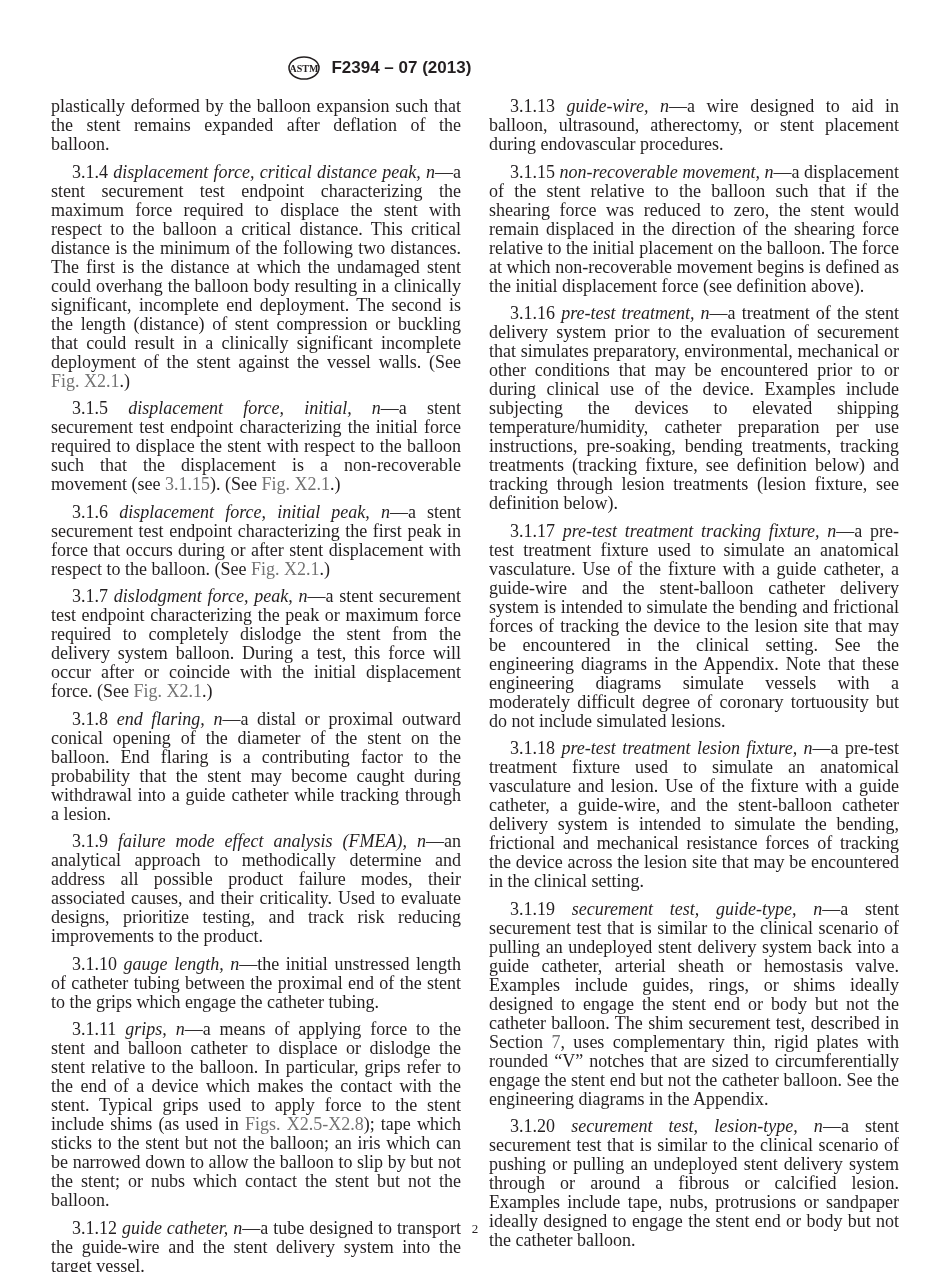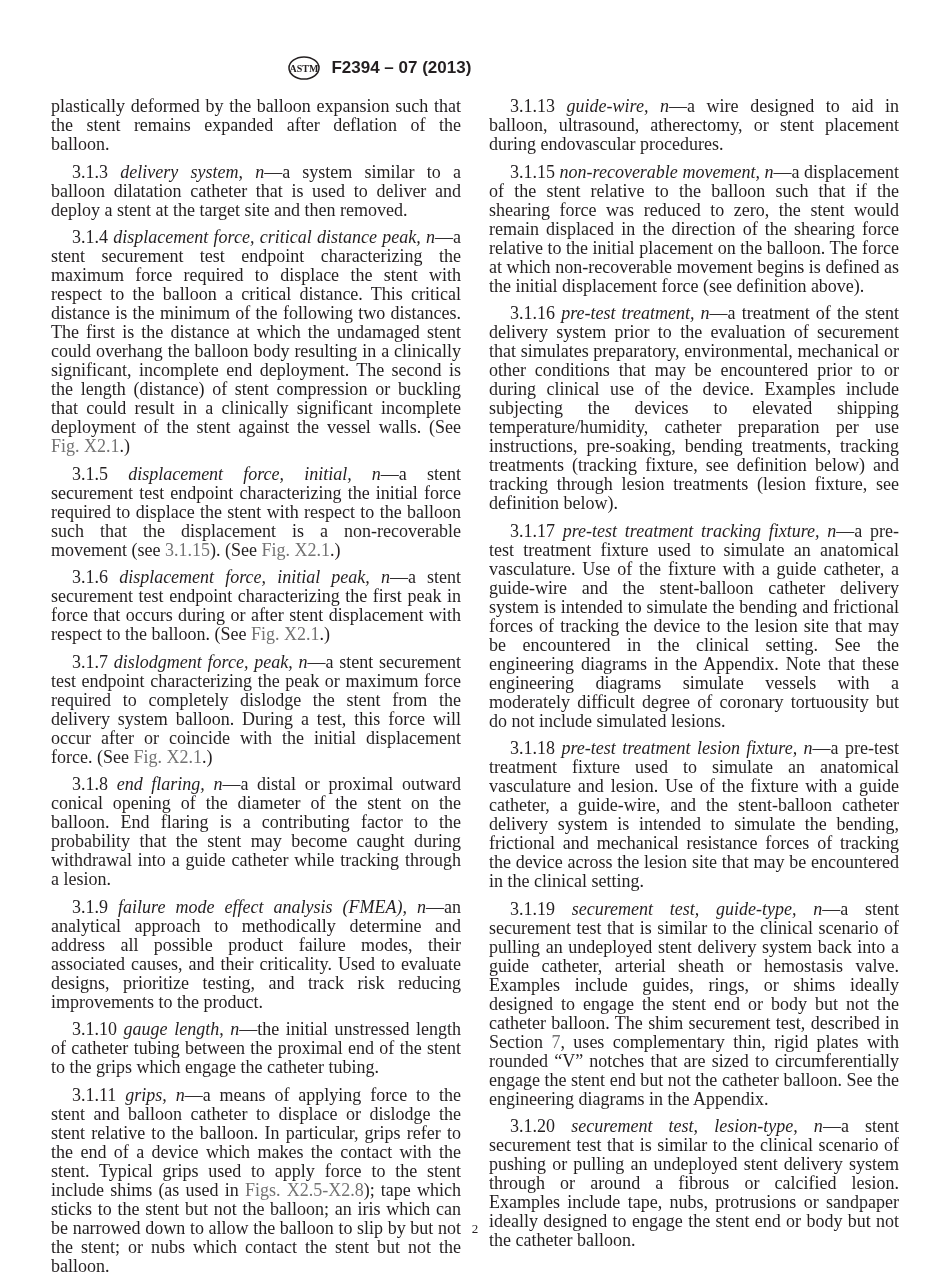--- a/index.html
+++ b/index.html
@@ -25,21 +25,20 @@
   <svg class="logo" viewBox="0 0 34 24">
     <ellipse cx="17" cy="12" rx="15" ry="11" fill="none" stroke="#231f20" stroke-width="1.5"></ellipse>
     <text x="17" y="16" text-anchor="middle" font-size="10" font-family="Liberation Serif, serif" font-weight="bold" fill="#231f20">ASTM</text>
   </svg>
   <span class="title">F2394 – 07 (2013)</span>
 </div>
 
 <div class="col left">
   <p>plastically deformed by the balloon expansion such that the stent remains expanded after deflation of the balloon.</p>
   <div id="left-paras">
-      <p class="para"><span>3.1.3</span> <span class="term">delivery system, n</span><span>—a system similar to a balloon dilatation catheter that is used to deliver and deploy a stent at the target site and then removed.</span></p>
       <p class="para"><span>3.1.4</span> <span class="term">displacement force, critical distance peak, n</span><span>—a stent securement test endpoint characterizing the maximum force required to displace the stent with respect to the balloon a critical distance. This critical distance is the minimum of the following two distances. The first is the distance at which the undamaged stent could overhang the balloon body resulting in a clinically significant, incomplete end deployment. The second is the length (distance) of stent compression or buckling that could result in a clinically significant incomplete deployment of the stent against the vessel walls. (See </span><span class="link">Fig. X2.1</span><span>.)</span></p>
       <p class="para"><span>3.1.5</span> <span class="term">displacement force, initial, n</span><span>—a stent securement test endpoint characterizing the initial force required to displace the stent with respect to the balloon such that the displacement is a non-recoverable movement (see </span><span class="link">3.1.15</span><span>). (See </span><span class="link">Fig. X2.1</span><span>.)</span></p>
       <p class="para"><span>3.1.6</span> <span class="term">displacement force, initial peak, n</span><span>—a stent securement test endpoint characterizing the first peak in force that occurs during or after stent displacement with respect to the balloon. (See </span><span class="link">Fig. X2.1</span><span>.)</span></p>
       <p class="para"><span>3.1.7</span> <span class="term">dislodgment force, peak, n</span><span>—a stent securement test endpoint characterizing the peak or maximum force required to completely dislodge the stent from the delivery system balloon. During a test, this force will occur after or coincide with the initial displacement force. (See </span><span class="link">Fig. X2.1</span><span>.)</span></p>
       <p class="para"><span>3.1.8</span> <span class="term">end flaring, n</span><span>—a distal or proximal outward conical opening of the diameter of the stent on the balloon. End flaring is a contributing factor to the probability that the stent may become caught during withdrawal into a guide catheter while tracking through a lesion.</span></p>
       <p class="para"><span>3.1.9</span> <span class="term">failure mode effect analysis (FMEA), n</span><span>—an analytical approach to methodically determine and address all possible product failure modes, their associated causes, and their criticality. Used to evaluate designs, prioritize testing, and track risk reducing improvements to the product.</span></p>
       <p class="para"><span>3.1.10</span> <span class="term">gauge length, n</span><span>—the initial unstressed length of catheter tubing between the proximal end of the stent to the grips which engage the catheter tubing.</span></p>
       <p class="para"><span>3.1.11</span> <span class="term">grips, n</span><span>—a means of applying force to the stent and balloon catheter to displace or dislodge the stent relative to the balloon. In particular, grips refer to the end of a device which makes the contact with the stent. Typical grips used to apply force to the stent include shims (as used in </span><span class="link">Figs. X2.5-X2.8</span><span>); tape which sticks to the stent but not the balloon; an iris which can be narrowed down to allow the balloon to slip by but not the stent; or nubs which contact the stent but not the balloon.</span></p>
       <p class="para"><span>3.1.12</span> <span class="term">guide catheter, n</span><span>—a tube designed to transport the guide-wire and the stent delivery system into the target vessel.</span></p>
     </div>

